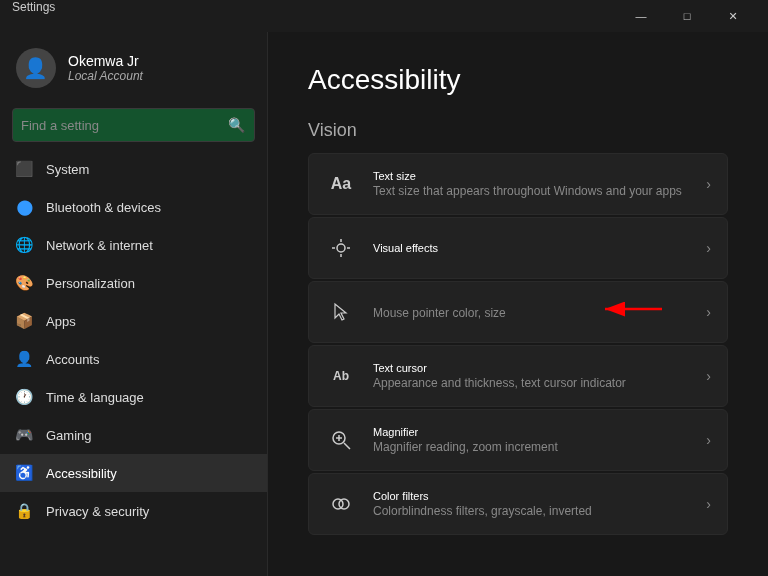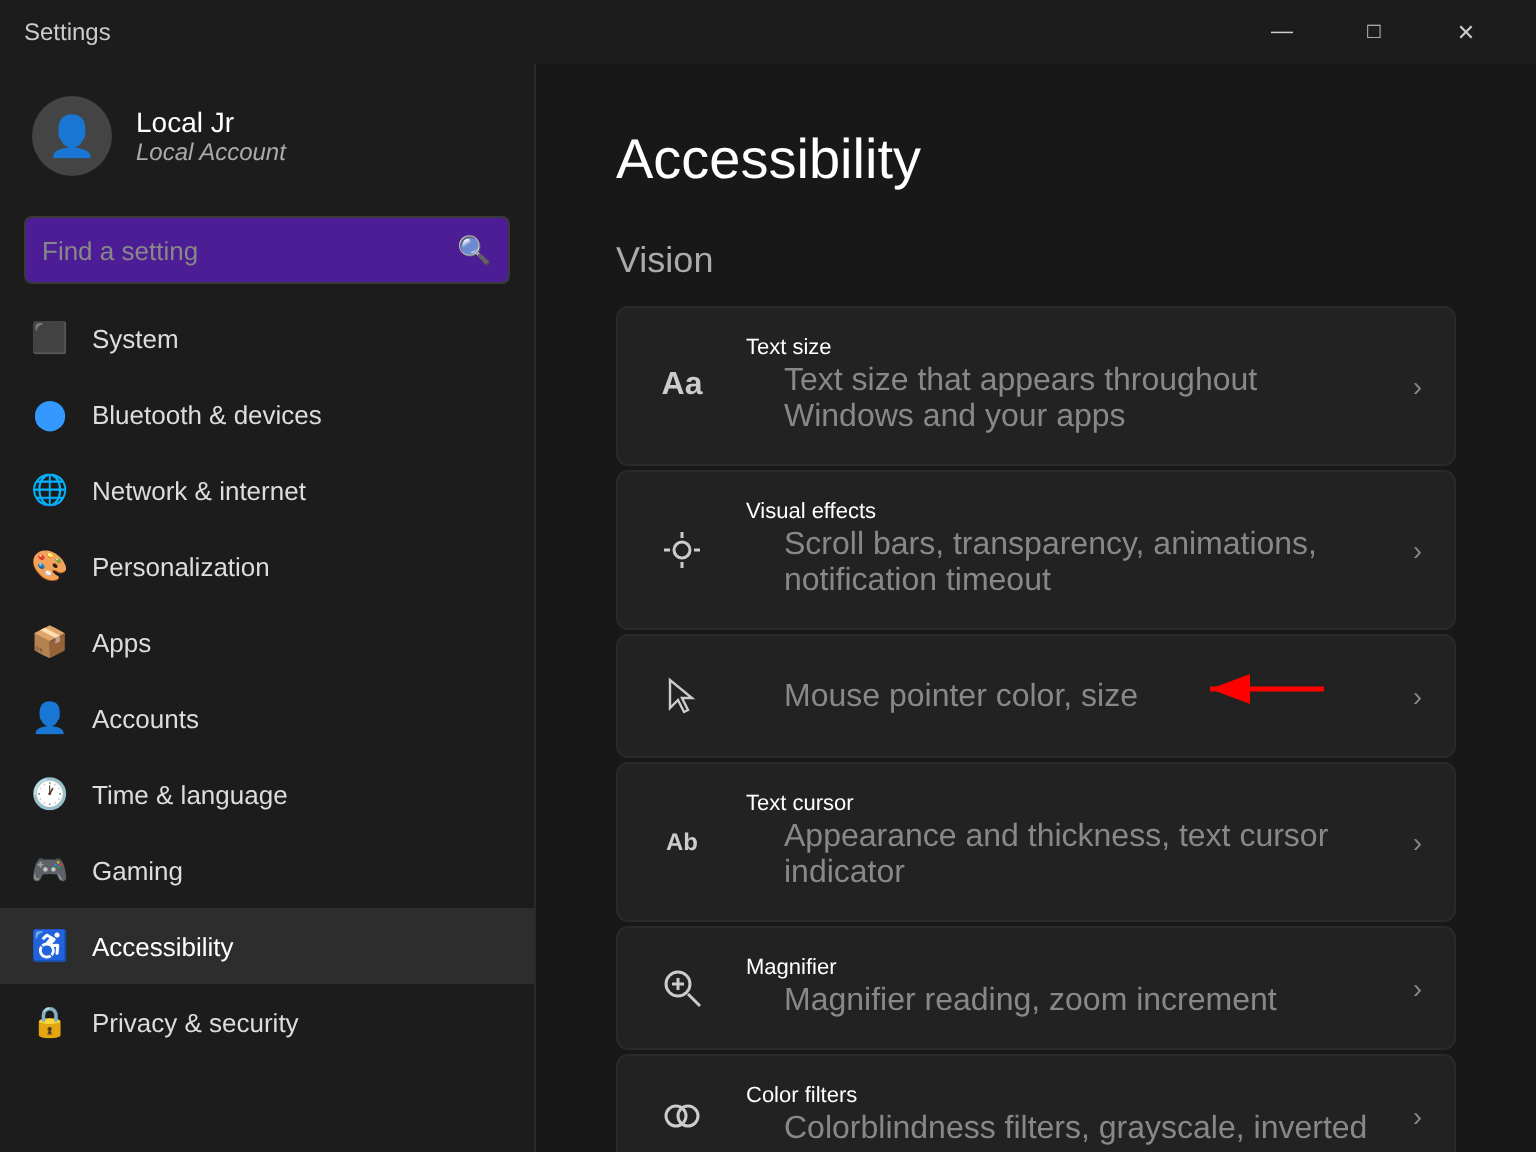--- a/index.html
+++ b/index.html
@@ -11,21 +11,20 @@
       color: #fff;
       overflow: hidden;
       display: flex;
       flex-direction: column;
     }
     
     .titlebar {
       background: #1c1c1c;
       height: 32px;
       display: flex;
-      align-items: center;
       padding: 0 12px;
       flex-shrink: 0;
     }
     .titlebar-title {
       font-size: 12px;
       color: #ccc;
     }
     .titlebar-controls {
       margin-left: auto;
       display: flex;
@@ -82,21 +81,21 @@
       font-size: 14px;
       font-weight: 500;
     }
     .user-info .user-account {
       font-size: 12px;
       color: #aaa;
       font-style: italic;
     }
     .search-box {
       margin: 4px 12px 8px 12px;
-      background: #4c1d95;
+      background: #14532d;
       border: 1px solid #3a3a3a;
       border-radius: 4px;
       display: flex;
       align-items: center;
       padding: 0 8px;
       height: 34px;
     }
     .search-box input {
       background: transparent;
       border: none;
@@ -186,24 +185,23 @@
     }
     .settings-item-text {
       flex: 1;
     }
     .settings-item-title {
       font-size: 11px;
       color: #fff;
       font-weight: 400;
     }
     .settings-item-desc {
-      font-size: 16px;
+      font-size: 12px;
       color: #888;
       margin-top: 2px;
-      margin-left: 19px;
     }
     .settings-item-chevron {
       color: #888;
       font-size: 14px;
     }
     
     .arrow-annotation {
       position: relative;
     }
     .red-arrow {
@@ -229,21 +227,21 @@
 </div>
 
 <div class="app-body">
 
   <div class="sidebar">
     <div class="user-section">
       <div class="avatar">
         <span>👤</span>
       </div>
       <div class="user-info">
-        <div class="user-name">Local Jr</div>
+        <div class="user-name">Okemwa Jr</div>
         <div class="user-account">Local Account</div>
       </div>
     </div>
 
     <div class="search-box">
       <input type="text" placeholder="Find a setting" style="">
       <span class="search-icon-btn">🔍</span>
     </div>
 
     <ul class="nav-list">
@@ -310,21 +308,20 @@
           <svg width="22" height="22" viewBox="0 0 22 22" fill="none">
             <circle cx="11" cy="11" r="4" stroke="#ccc" stroke-width="1.5"></circle>
             <line x1="11" y1="2" x2="11" y2="5" stroke="#ccc" stroke-width="1.5"></line>
             <line x1="11" y1="17" x2="11" y2="20" stroke="#ccc" stroke-width="1.5"></line>
             <line x1="2" y1="11" x2="5" y2="11" stroke="#ccc" stroke-width="1.5"></line>
             <line x1="17" y1="11" x2="20" y2="11" stroke="#ccc" stroke-width="1.5"></line>
           </svg>
         </div>
         <div class="settings-item-text">
           <div class="settings-item-title">Visual effects</div>
-          <div class="settings-item-desc">Scroll bars, transparency, animations, notification timeout</div>
         </div>
         <span class="settings-item-chevron">›</span>
       </div>
 
       <div class="settings-item arrow-annotation">
         <div class="settings-item-icon">
           <svg width="22" height="22" viewBox="0 0 22 22" fill="none">
             <path d="M5 3 L5 17 L9 13 L12 19 L14 18 L11 12 L16 12 Z" stroke="#ccc" stroke-width="1.2" fill="none"></path>
           </svg>
         </div>

